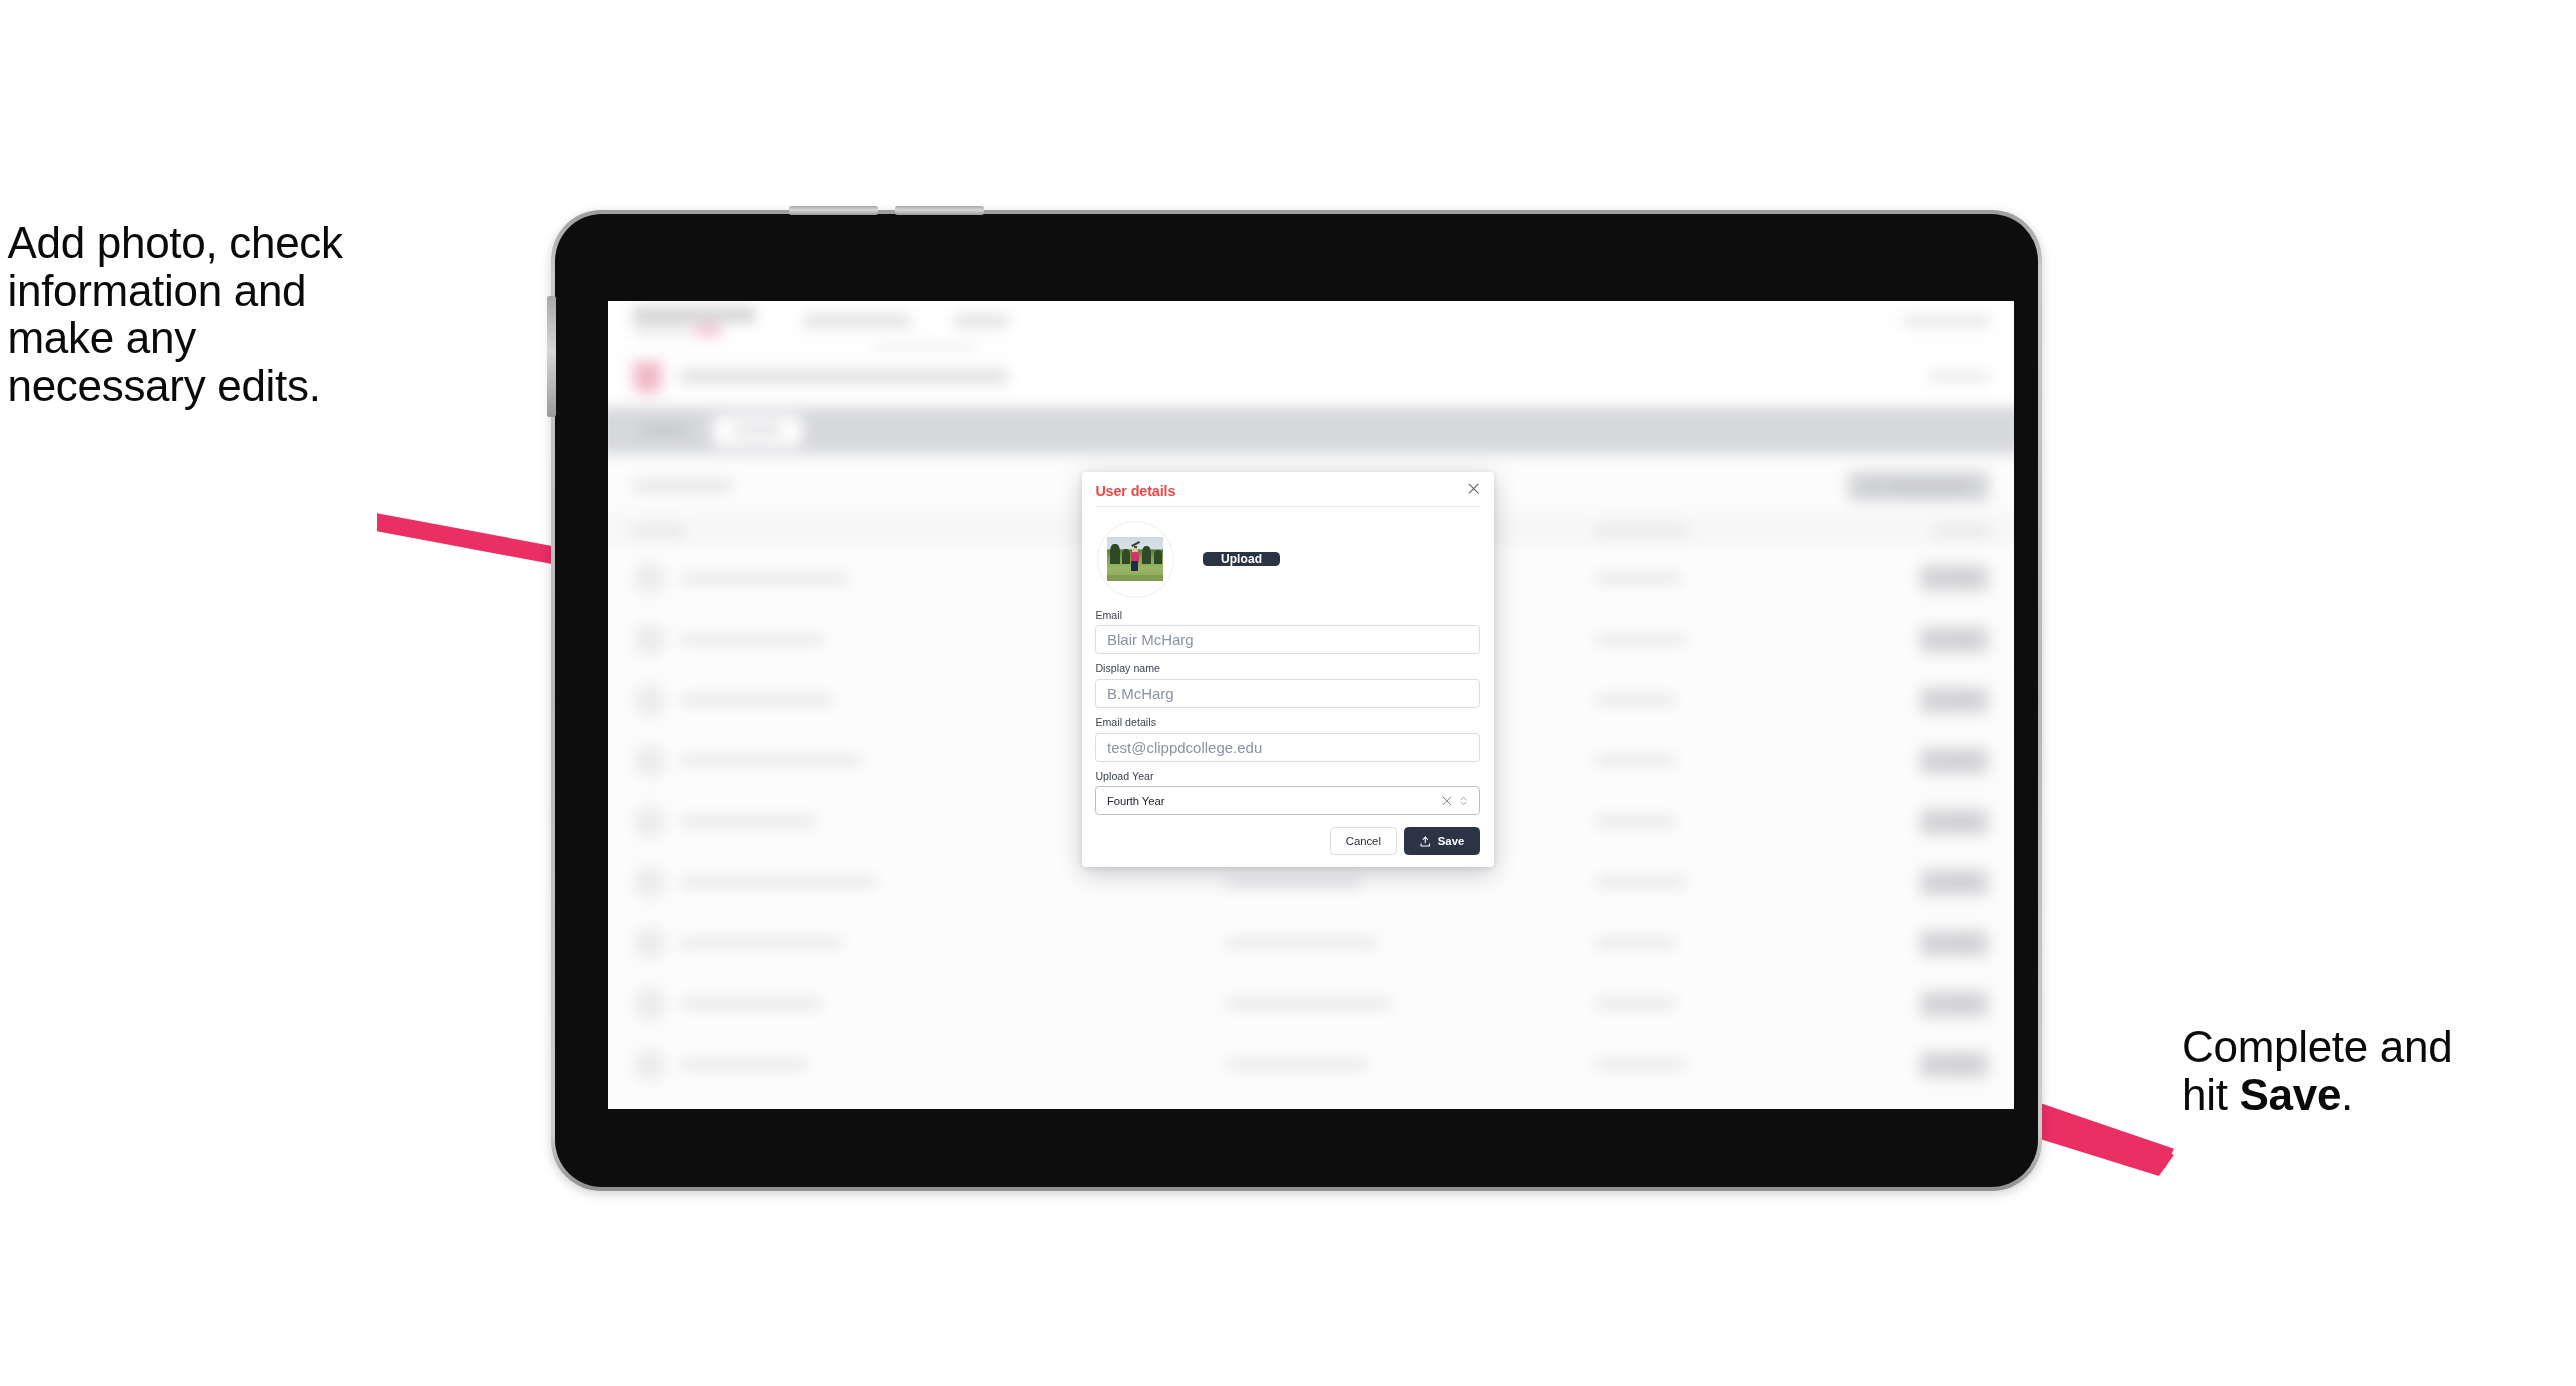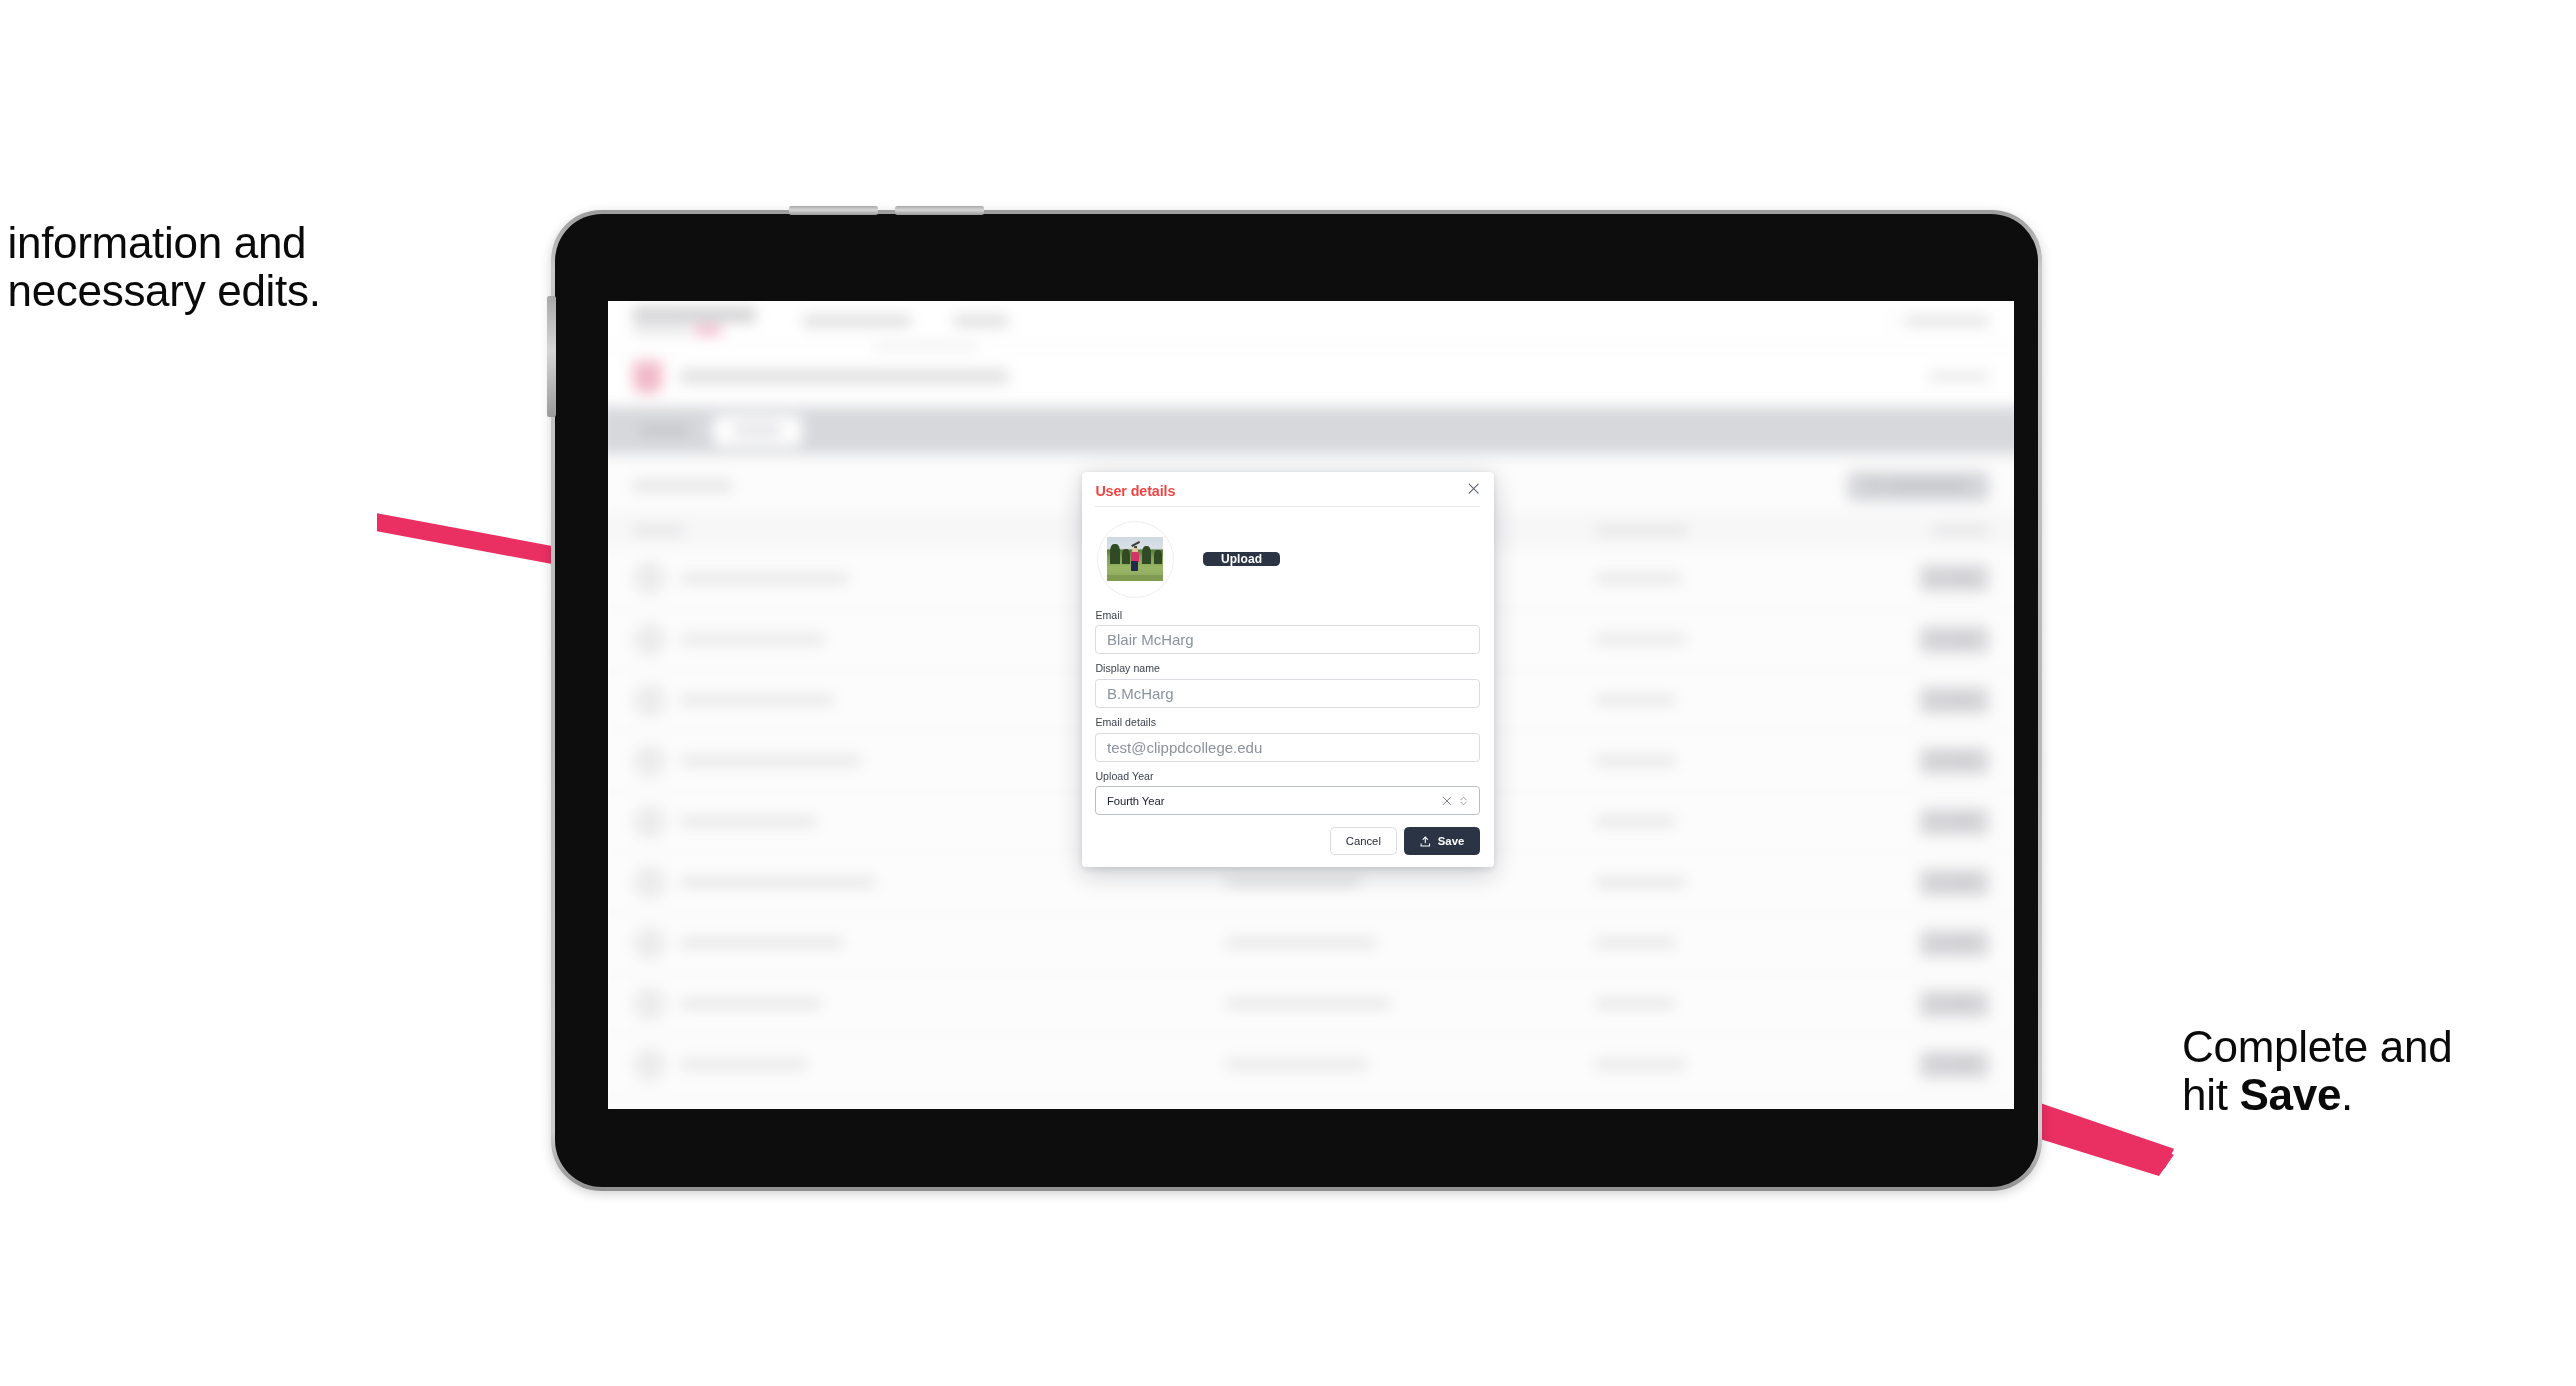--- a/index.html
+++ b/index.html
@@ -354,21 +354,23 @@
     font-weight: 600;
     padding: 6.8px 15px;
     cursor: pointer;
     display:flex; align-items:center; gap:6.8px;
   }
 </style>
 </head>
 <body>
 
 <div class="annotation" id="annotation-left">
+  <span class="annot-line">Add photo, check</span>
   <span class="annot-line">information and</span>
+  <span class="annot-line">make any</span>
   <span class="annot-line">necessary edits.</span>
 </div>
 
 <div class="annotation" id="annotation-right">
   <span class="annot-line">Complete and</span>
   <span class="annot-line"><span>hit </span><span class="annot-strong">Save</span><span>.</span></span>
 </div>
 
 <svg class="arrow-svg" id="arrow-left-svg" width="695" height="174" viewBox="0 0 920 230">
   <polygon points="0,0 790,148 790,110 880,160 770,205 770,168 0,24" fill="#ea2f63"></polygon>

